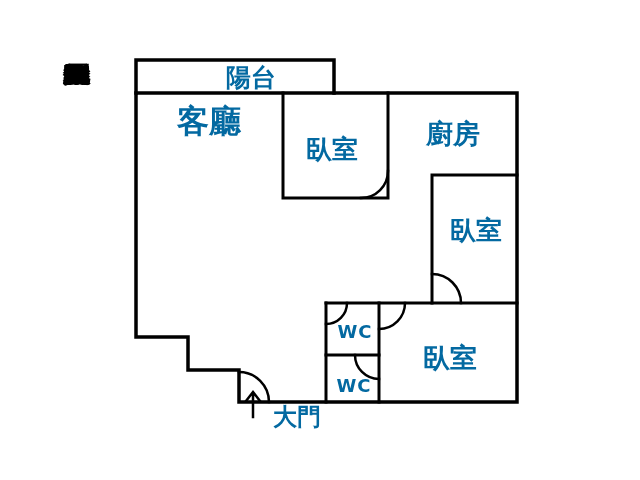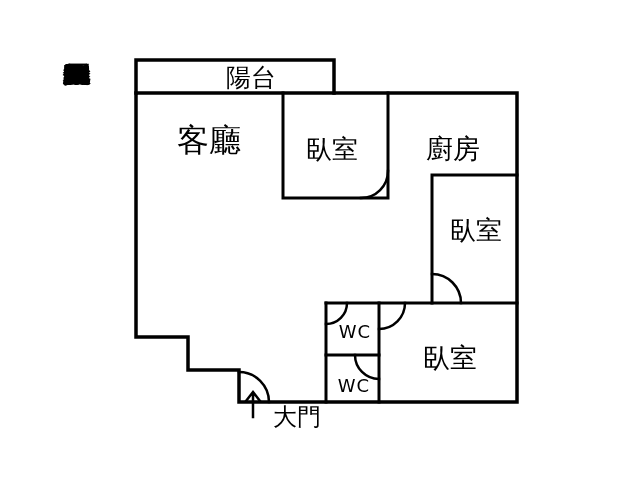--- a/index.html
+++ b/index.html
@@ -16,29 +16,29 @@
     font-family: "DejaVu Sans", sans-serif;
   }
   .plan-svg {
     position: absolute;
     left: 0;
     top: 0;
   }
   .room-label {
     position: absolute;
     transform: translate(-50%, -50%);
-    font-weight: normal;
-    color: #000000;
+    font-weight: bold;
+    color: #0369a1;
     white-space: nowrap;
     line-height: 1;
   }
   .lbl-balcony        { left: 251px; top: 77px;  font-size: 25px; }
-  .lbl-living         { left: 209px; top: 140px; font-size: 32px; }
+  .lbl-living         { left: 209px; top: 121px; font-size: 32px; }
   .lbl-bed-top        { left: 332px; top: 149px; font-size: 26px; }
-  .lbl-kitchen        { left: 453px; top: 148px; font-size: 27px; }
+  .lbl-kitchen        { left: 453px; top: 133px; font-size: 27px; }
   .lbl-bed-right      { left: 476px; top: 230px; font-size: 26px; }
   .lbl-bed-bottom     { left: 450px; top: 357px; font-size: 27px; }
   .lbl-wc-upper       { left: 355px; top: 332px; font-size: 18px; letter-spacing: 1px; }
   .lbl-wc-lower       { left: 354px; top: 386px; font-size: 18px; letter-spacing: 1px; }
   .lbl-entrance       { left: 297px; top: 417px; font-size: 24px; }
   .disclaimer {
     position: absolute;
     left: 64px;
     top: 48px;
     writing-mode: vertical-rl;

